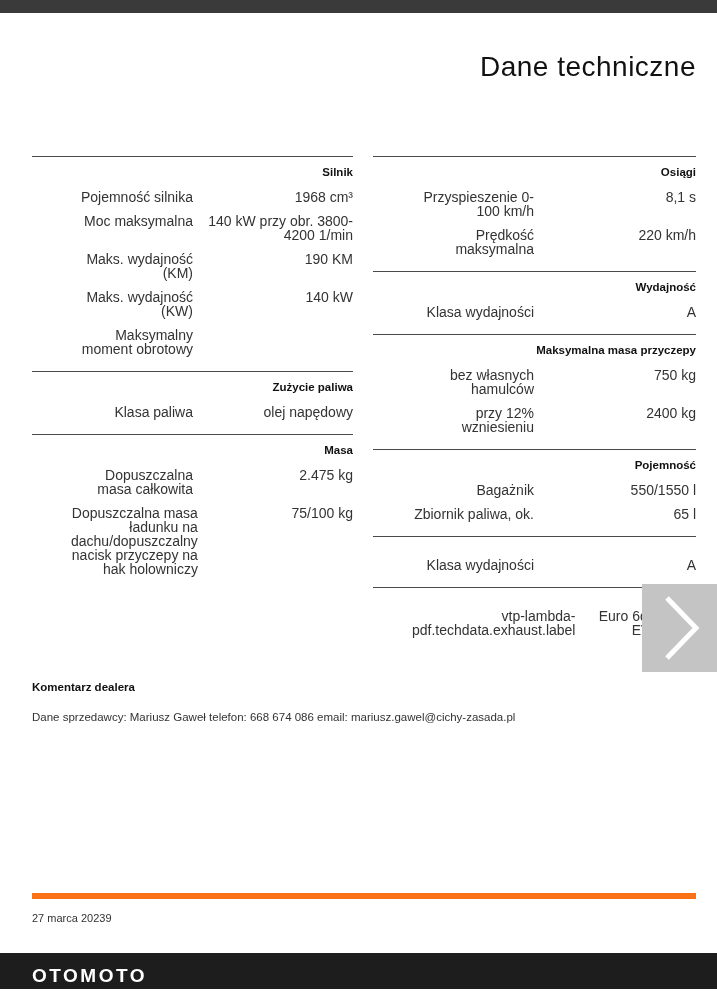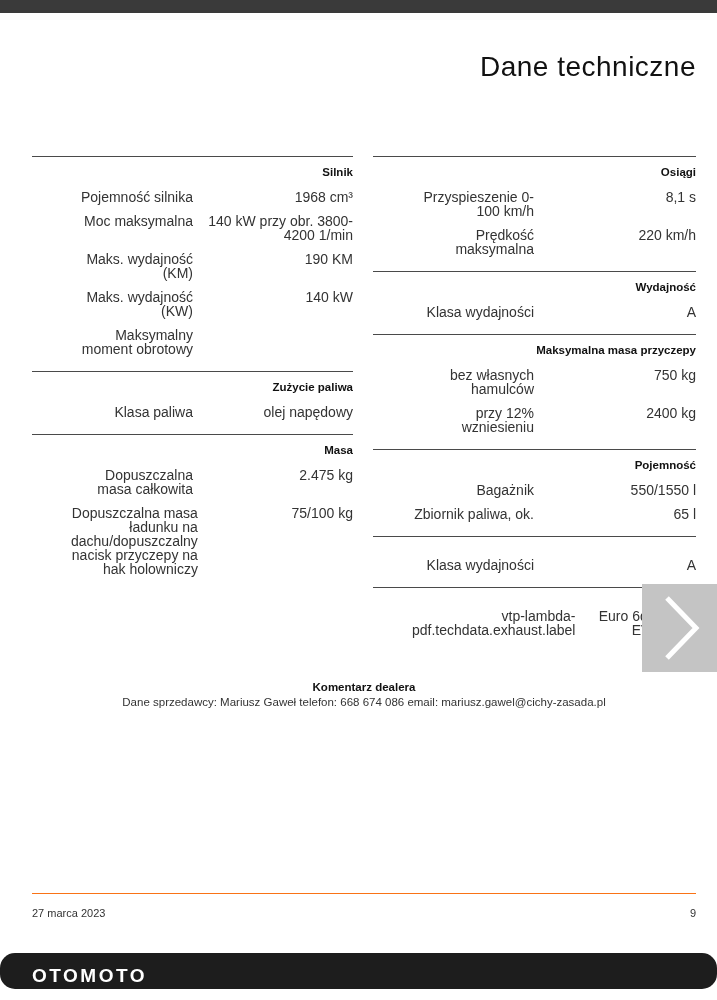--- a/index.html
+++ b/index.html
@@ -31,41 +31,40 @@
     font-size: 11.5px; line-height: 14px; font-weight: 700;
     color: #111111; margin: 2px 0 6px 0;
   }
   .section-title:empty { display: none; }
   .spec-row {
     display: flex; padding: 5px 0;
     font-size: 14px; line-height: 14px; color: #333333; margin-left: 39px;
   }
   .spec-row .label { flex: 0 0 130px; padding-right: 8px; }
   .spec-row .value { flex: 1 1 auto; }
-  .dealer { margin-top: 28px; text-align: center; }
+  .dealer { margin-top: 28px; }
   .dealer-title {
     font-size: 11.5px; line-height: 14px; font-weight: 700; color: #111111;
   }
-  .dealer-text { font-size: 11.5px; line-height: 14px; color: #333333; margin-top: 1px; }
+  .dealer-text { font-size: 11.5px; line-height: 14px; color: #333333; margin-top: 16px; }
   .next-box {
     position: absolute; top: 584px; right: 0;
     width: 75px; height: 88px; background: #c4c4c4;
     display: flex; align-items: center; justify-content: center;
     cursor: pointer;
   }
   .footer {
     position: absolute; top: 893px; left: 32px; width: 664px;
-    border-top: 1px solid #f97316; padding-top: 13px;
-    display: flex; justify-content: space-between;
+    border-top: 6px solid #f97316; padding-top: 13px;
+    display: flex; 
     font-size: 11px; color: #333333;
   }
   .bottombar {
     position: absolute; top: 953px; left: 0; right: 0; height: 36px;
     background: #1d1d1d;
-    border-radius: 15px;
   }
   .logo {
     position: absolute; left: 32px; bottom: 2px;
     color: #ffffff; font-weight: 700; font-size: 19px;
     letter-spacing: 2.5px;
   }
 </style>
 </head>
 <body>
 

